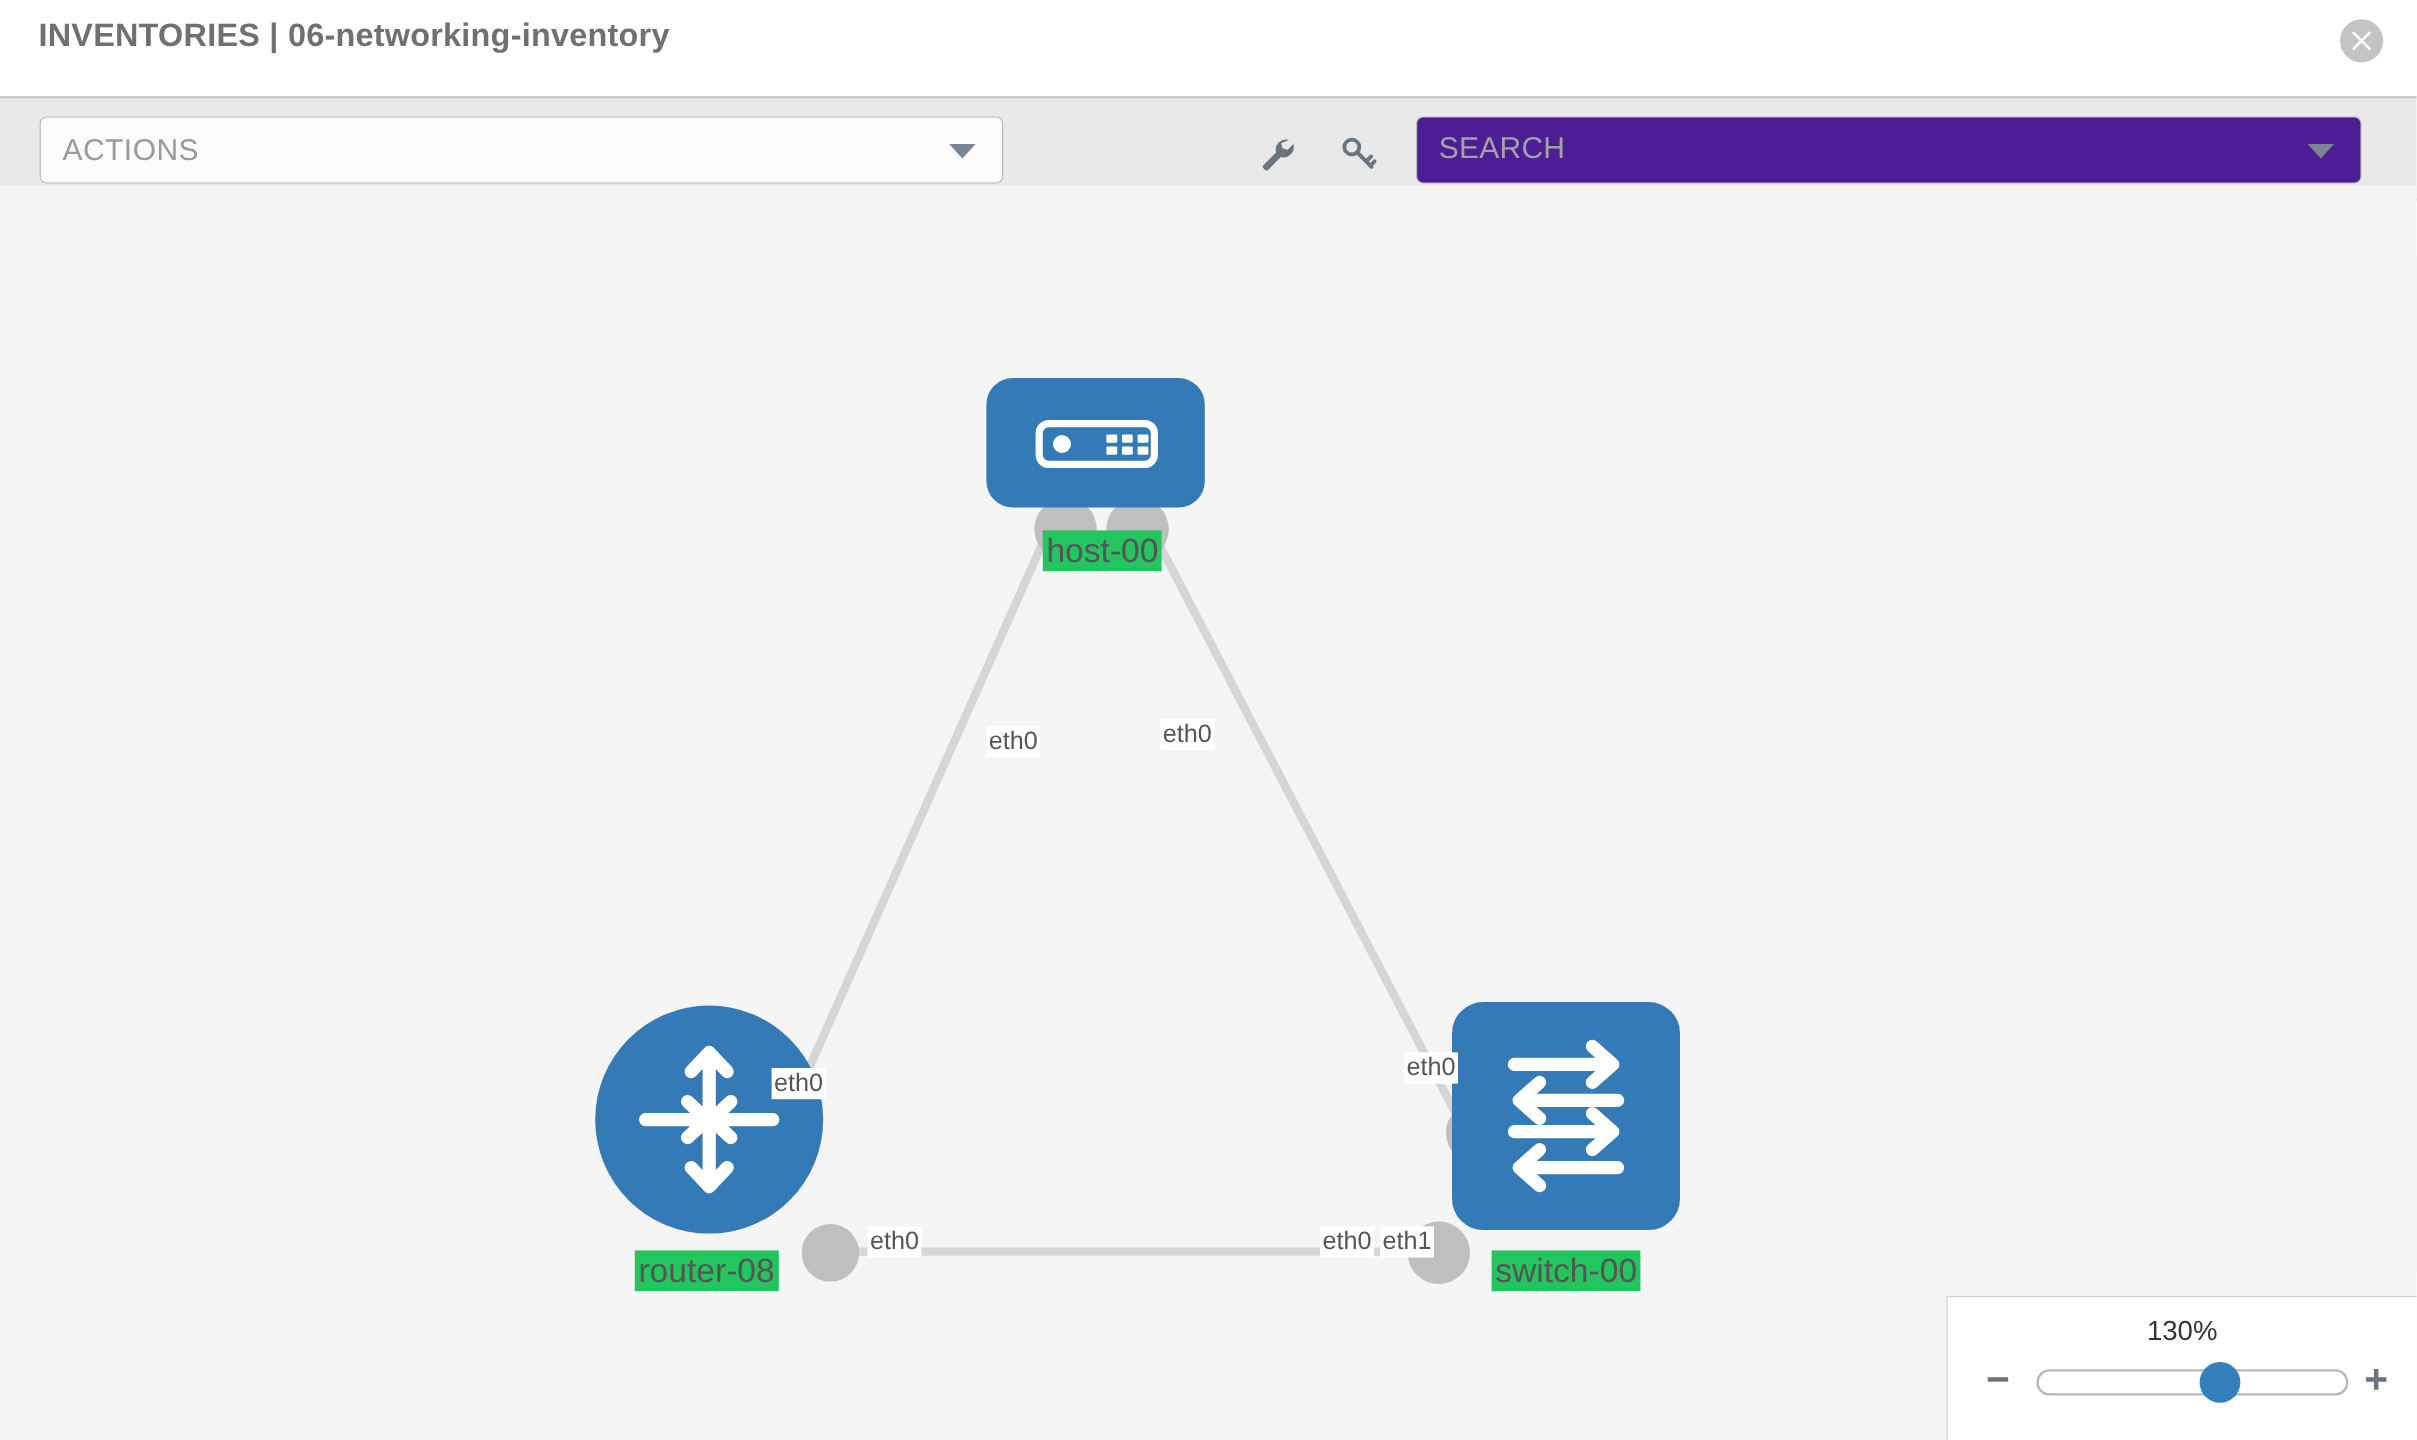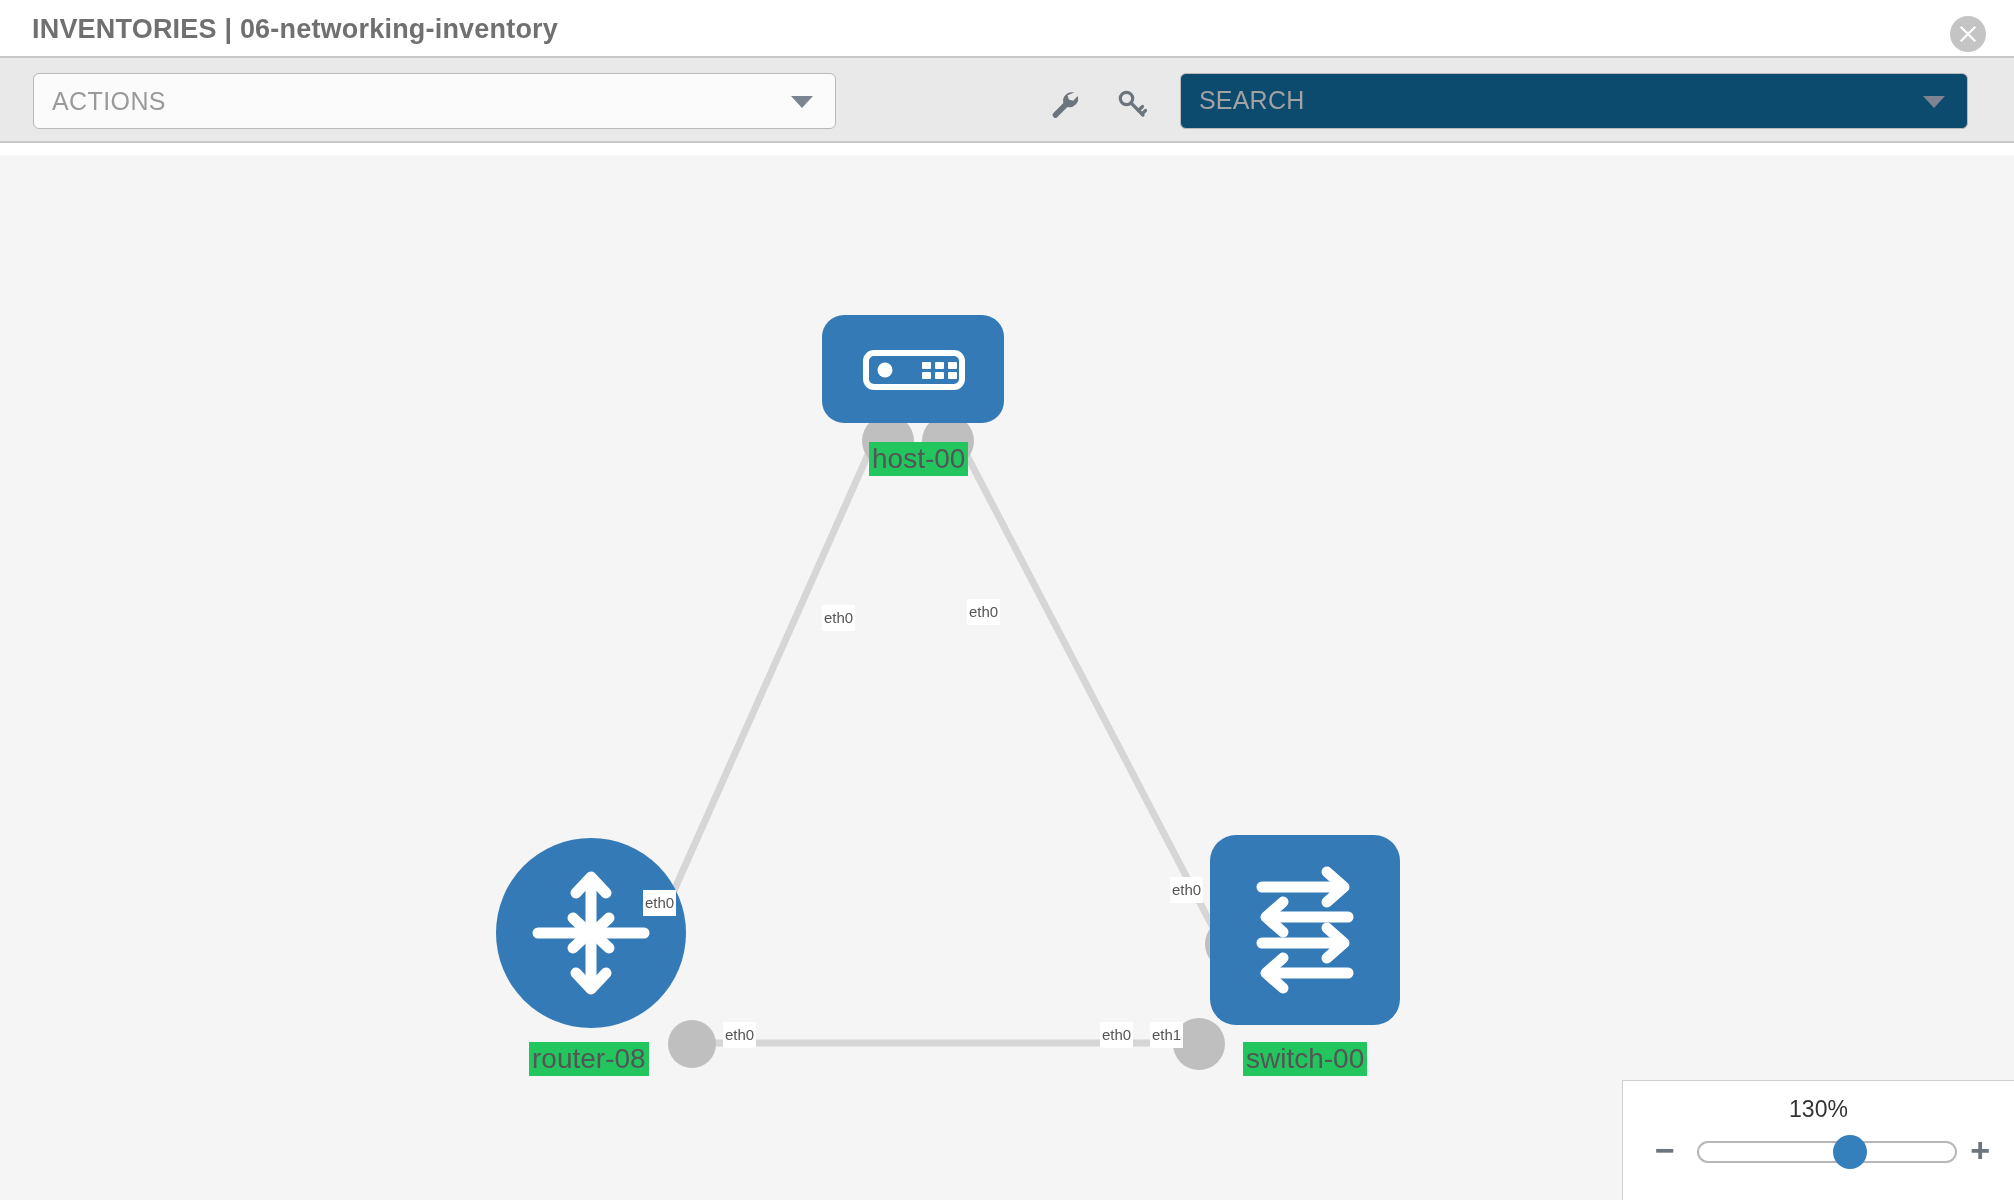--- a/index.html
+++ b/index.html
@@ -46,21 +46,21 @@
     height: 36px;
     border-radius: 50%;
     background: #c4c4c4;
     cursor: pointer;
   }
   .close-btn svg { display: block; }
 
   
   .toolbar {
     position: absolute;
-    left: 0; top: 56px;
+    left: 0; top: 80px;
     width: 2014px;
     height: 87px;
     background: #e9e9e9;
     border-top: 2px solid #c9c9c9;
     border-bottom: 2px solid #c9c9c9;
     box-sizing: border-box;
   }
   .actions-select {
     position: absolute;
     left: 33px;
@@ -99,21 +99,21 @@
     cursor: pointer;
   }
   .tool-icon.wrench { left: 1046px; }
   .tool-icon.key    { left: 1114px; }
   .search-box {
     position: absolute;
     left: 1180px;
     top: 15px;
     width: 788px;
     height: 56px;
-    background: #0c4a6e;
+    background: #4c1d95;
     border: 1px solid #b9b9b9;
     border-radius: 6px;
     box-sizing: border-box;
     cursor: text;
   }
   .search-box .placeholder {
     position: absolute;
     left: 18px;
     top: 12px;
     font-size: 25px;
@@ -151,21 +151,21 @@
     position: absolute;
     font-size: 28px;
     color: #555555;
     background: #22c55e;
     white-space: nowrap;
     padding: 0 3px;
     line-height: 34px;
   }
   .edge-label {
     position: absolute;
-    font-size: 15px;
+    font-size: 21px;
     color: #555555;
     background: #ffffff;
     white-space: nowrap;
     padding: 0 2px;
     line-height: 26px;
   }
 
   
   .zoom-panel {
     position: absolute;

